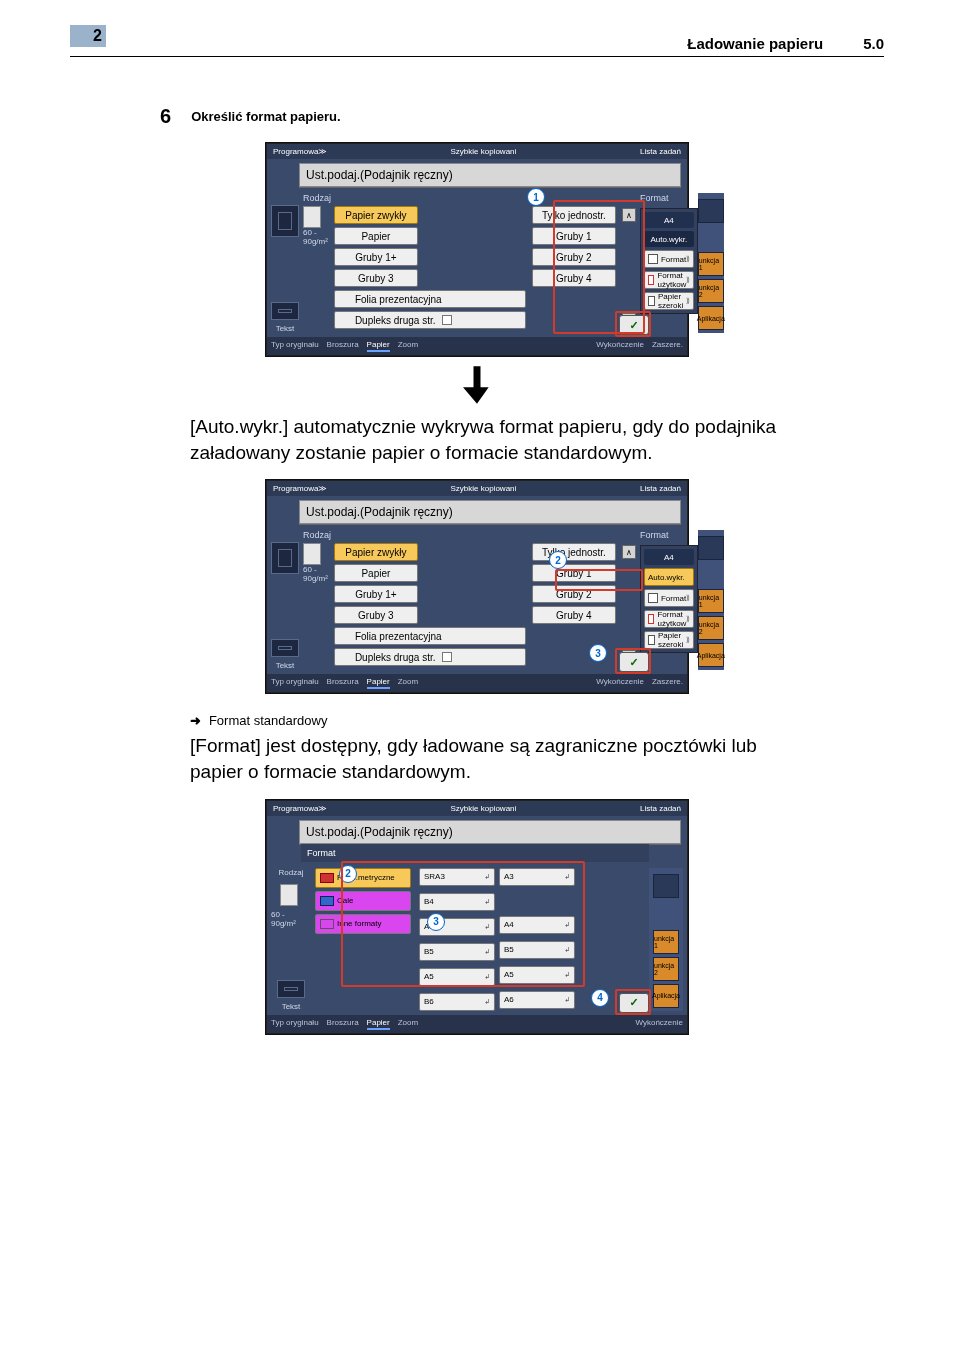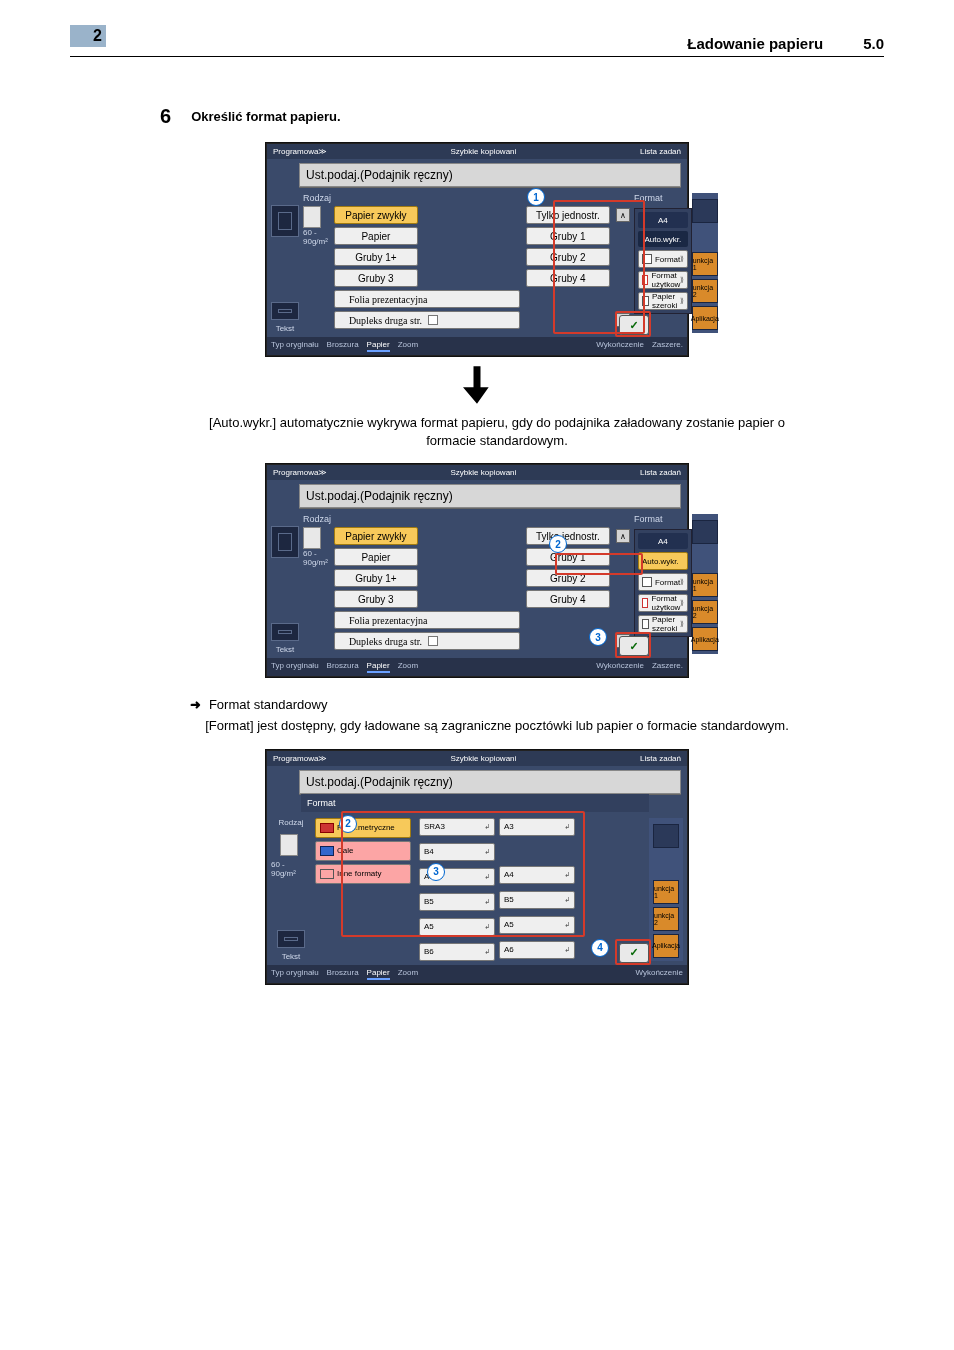--- a/index.html
+++ b/index.html
@@ -27,21 +27,21 @@
     padding-bottom:4px;margin-bottom:48px;margin-top:5px;
     font-weight:bold;position:relative;
   }
   .header-title{font-size:15px;margin-right:40px;}
   .header-sec{font-size:15px;}
   .step{display:flex;margin:10px 0 15px 90px;}
   .step-num{font-size:20px;font-weight:bold;margin-right:20px;}
   .step-text{font-size:13px;padding-top:4px;font-weight:bold;}
   .sub{margin:20px 0 5px 120px;font-size:13px;}
   .sub .arrow{font-weight:bold;margin-right:8px;}
-  .desc{margin:0 80px 15px 120px;font-size:13px;line-height:1.35;text-align:center;}
+  .desc{margin:0 80px 15px 120px;font-size:19px;line-height:1.35;}
   .screenshot-wrap{display:flex;justify-content:center;margin:8px 0;}
   .shot{
     width:420px;
     background:#3a4a6a;
     border:1px solid #222;
     font-size:9px;color:#fff;
     position:relative;
     box-shadow:0 0 0 1px #111;
   }
   .shot .topbar{
@@ -65,21 +65,21 @@
   .paper-ic{width:16px;height:20px;background:#e8e8e8;border:1px solid #888;display:inline-block;vertical-align:top;margin-right:4px;}
   .weight{font-size:8px;color:#cfd8ea;}
   .btn-grid{display:flex;gap:6px;}
   .btn-col{display:flex;flex-direction:column;gap:3px;}
   .pbtn{
     width:82px;height:16px;background:#efefef;color:#000;
     border:1px solid #777;font-size:10px;display:flex;align-items:center;justify-content:center;
     border-radius:2px;
   }
   .pbtn.sel{background:#f7c95a;border-color:#a07a10;}
-  .pbtn.w180{width:170px;justify-content:flex-start;padding-left:14px;font-family:Liberation Serif, serif;}
+  .pbtn.w180{width:170px;justify-content:flex-start;padding-left:20px;}
   .chk::after{content:"";width:8px;height:8px;border:1px solid #777;background:#fff;margin-left:6px;}
   .scroll{width:14px;display:flex;flex-direction:column;justify-content:space-between;align-items:center;padding:2px 0;}
   .arr{width:12px;height:12px;background:#d4d4d4;border:1px solid #666;color:#000;font-size:8px;display:flex;align-items:center;justify-content:center;}
   .rightcol{width:88px;display:flex;flex-direction:column;gap:3px;}
   .fmt-hdr{font-size:9px;color:#cfd8ea;margin-bottom:2px;}
   .fmt-box{background:#334160;border:1px solid #223;padding:3px;display:flex;flex-direction:column;gap:3px;}
   .fmt-pill{height:16px;background:#223050;color:#fff;font-size:8px;display:flex;align-items:center;justify-content:center;border-radius:2px;}
   .fmt-pill.auto{background:#1a2844;}
   .fbtn{
     height:16px;background:#efefef;color:#000;border:1px solid #777;font-size:8px;
@@ -116,21 +116,21 @@
     width:66px;height:16px;background:#efefef;color:#000;border:1px solid #777;
     font-size:8px;display:flex;align-items:center;justify-content:space-between;padding:0 4px;border-radius:2px;
   }
   .sbtn .ori{font-size:7px;color:#555;}
   .footer{
     display:flex;justify-content:space-between;
     border-top:1px solid #000;margin-top:40px;padding-top:6px;
     font-size:12px;
   }
   .cat-btn{
-    height:18px;background:#fca5a5;color:#000;border:1px solid #777;font-size:8px;
+    height:18px;background:#d946ef;color:#000;border:1px solid #777;font-size:8px;
     display:flex;align-items:center;padding:0 4px;border-radius:2px;width:86px;margin-bottom:3px;
   }
   .cat-btn.sel{background:#f7c95a;border-color:#a07a10;}
   .cat-btn .sw{width:12px;height:8px;border:1px solid #555;margin-right:3px;}
 </style>
 </head>
 <body>
 
 <div class="page">
 

